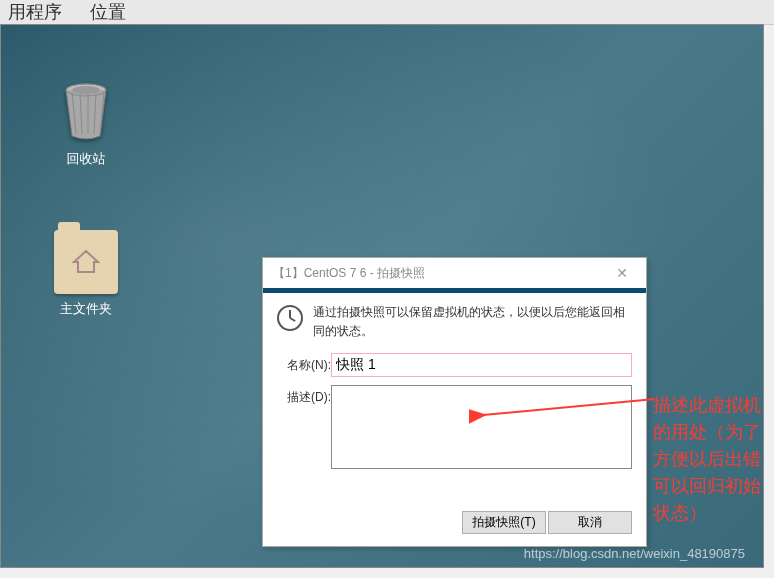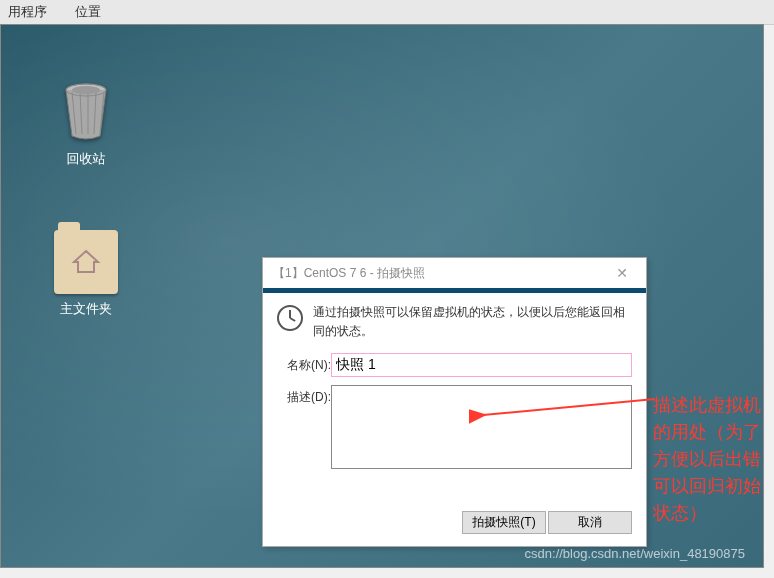--- a/index.html
+++ b/index.html
@@ -1,16 +1,16 @@
 <!DOCTYPE html>
 <html><head>
 <meta charset="utf-8">
 <style>
   html,body{margin:0;padding:0;width:774px;height:578px;font-family:"Microsoft YaHei",Arial,sans-serif;overflow:hidden;background:#f0f0f0}
-  .menubar{height:24px;background:#e8e8e8;border-bottom:1px solid #ccc;display:flex;align-items:center;padding:0 8px;font-size:13px;color:#333}
+  .menubar{height:24px;background:#e8e8e8;border-bottom:1px solid #ccc;display:flex;align-items:center;padding:0 8px;font-size:18px;color:#333}
   .menubar .item{margin-right:28px;cursor:default}
   .desktop{position:absolute;top:24px;left:0;right:10px;bottom:10px;background:linear-gradient(135deg,#2a5a6a 0%,#4a7a8a 50%,#3a6a7a 100%);border:1px solid #888}
   .desktop::before{content:"";position:absolute;inset:0;background:radial-gradient(ellipse at 30% 40%,rgba(255,255,255,0.08),transparent 60%)}
   .icon-block{position:absolute;width:90px;text-align:center;color:#fff;font-size:13px;cursor:default}
   .icon-block .glyph{width:64px;height:64px;margin:0 auto 6px}
   .trash{left:40px;top:55px}
   .trash .glyph svg{filter:drop-shadow(0 2px 2px rgba(0,0,0,.4))}
   .home{left:40px;top:205px}
   .home .glyph{background:#e6d4b0;border-radius:4px;position:relative;box-shadow:0 2px 3px rgba(0,0,0,.3)}
   .home .glyph::before{content:"";position:absolute;top:-8px;left:4px;width:22px;height:10px;background:#e6d4b0;border-radius:3px 3px 0 0}
@@ -97,14 +97,14 @@
     <defs>
         <marker id="ah" markerWidth="10" markerHeight="8" refX="2" refY="4" orient="auto">
       <path d="M10 0 L0 4 L10 8 Z" fill="#ff3b30"></path>
         </marker>
       </defs>
     <line x1="186" y1="14" x2="14" y2="30" stroke="#ff3b30" stroke-width="2" marker-end="url(#ah)"></line>
   </svg>
 
   <div class="annotation">描述此虚拟机的用处（为了方便以后出错  可以回归初始状态）</div>
 
-  <div class="watermark">csdn://blog.csdn.net/weixin_48190875</div>
+  <div class="watermark">https://blog.csdn.net/weixin_48190875</div>
 </div>
 
 </body></html>

